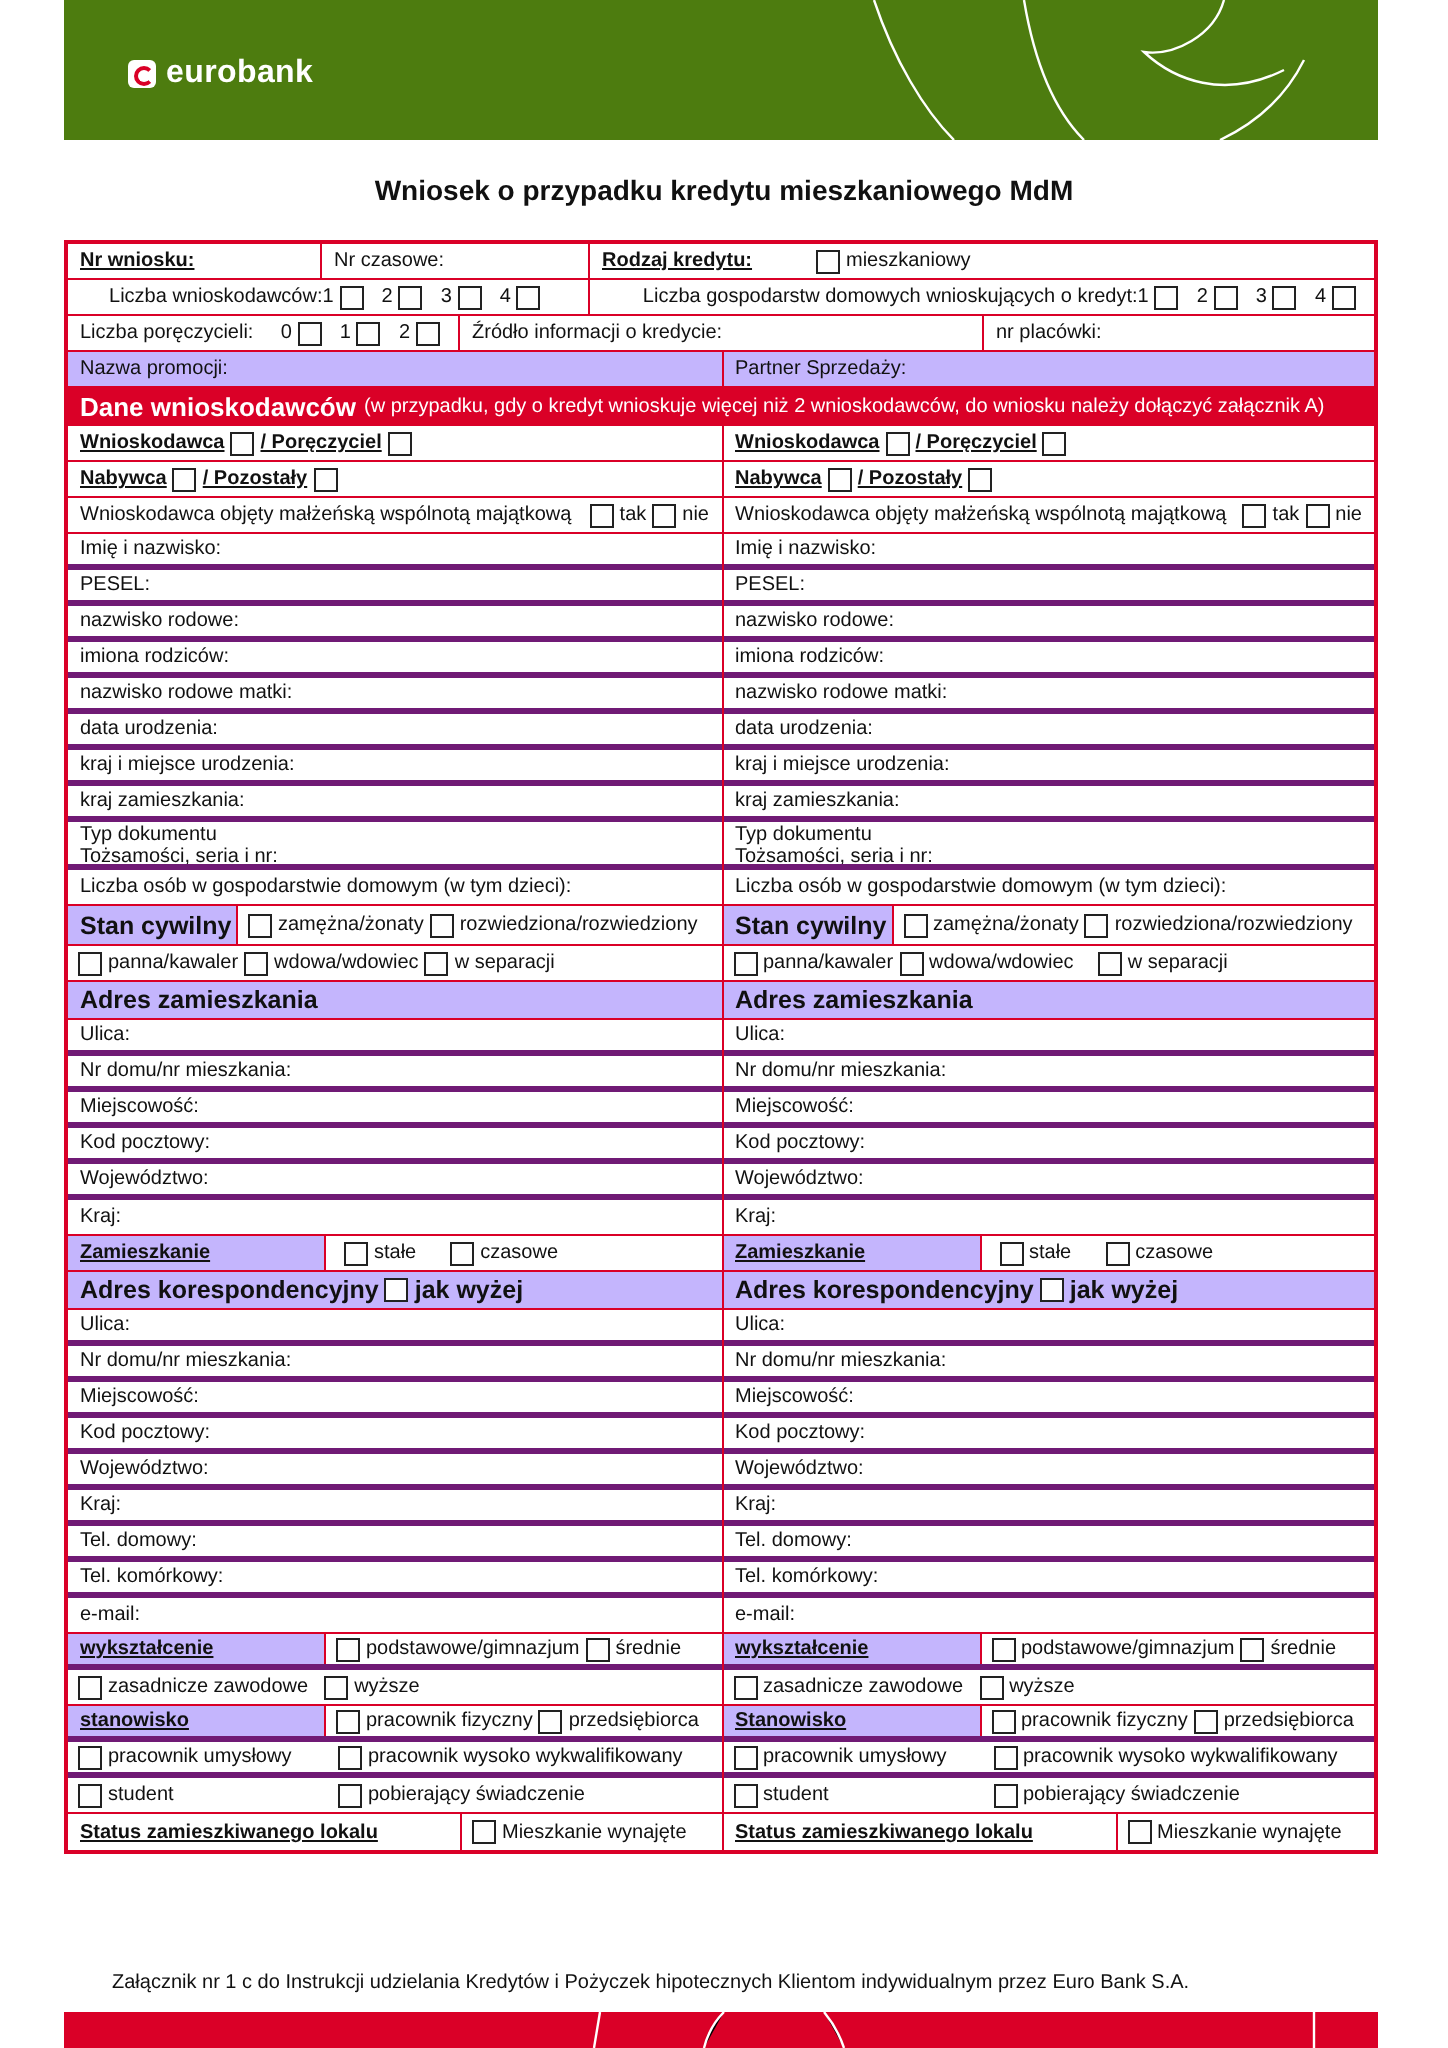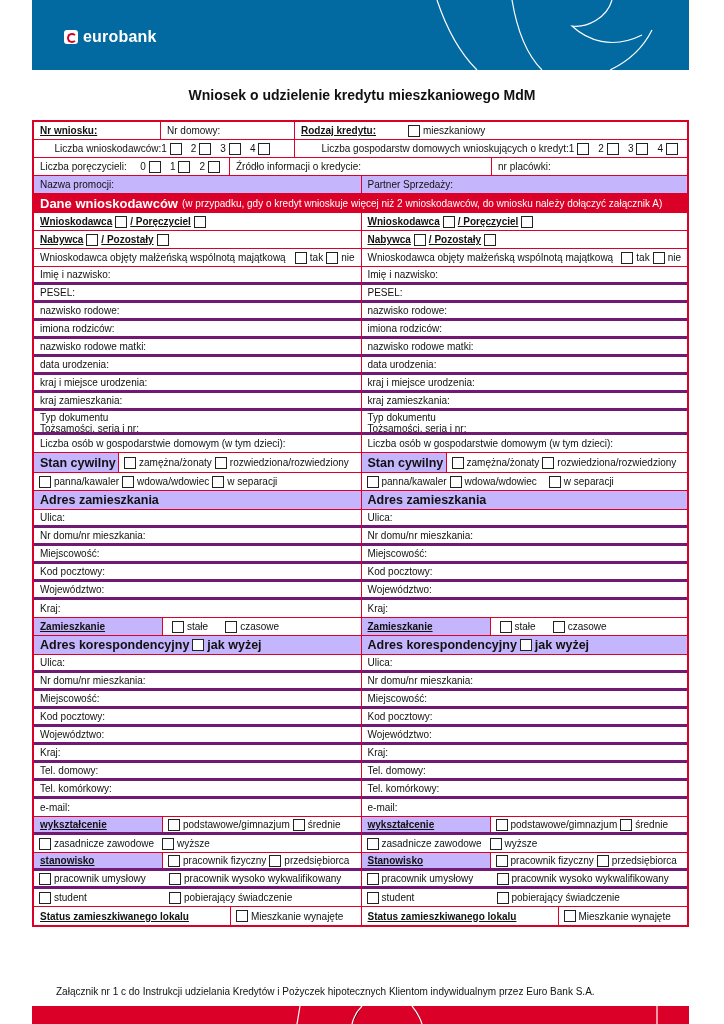--- a/index.html
+++ b/index.html
@@ -1,17 +1,17 @@
 <!DOCTYPE html>
 <html><head>
 <meta charset="utf-8">
 <style>
   html,body{margin:0;padding:0;background:#fff;}
   body{width:724px;height:1024px;position:relative;overflow:hidden;font-family:"Liberation Sans",sans-serif;color:#111;}
-  .banner{position:absolute;left:32px;top:0;width:657px;height:70px;background:#0369a1;overflow:hidden;}
+  .banner{position:absolute;left:32px;top:0;width:657px;height:70px;background:#4d7c0f;overflow:hidden;}
   .logo{position:absolute;left:32px;top:28px;display:flex;align-items:center;color:#fff;font-weight:bold;font-size:16px;letter-spacing:0.2px;}
   .logo-mark{width:14px;height:14px;background:#fff;border-radius:3px;margin-right:5px;position:relative;}
   .logo-mark::after{content:"";position:absolute;left:3px;top:3px;width:6px;height:6px;border:2px solid #da0027;border-radius:50%;border-right-color:transparent;}
   .banner svg{position:absolute;left:0;top:0;}
   .title{position:absolute;left:0;width:724px;top:87px;text-align:center;font-weight:bold;font-size:14px;}
   .form{position:absolute;left:32px;top:120px;width:657px;border:2px solid #da0027;box-sizing:border-box;}
   .row{display:flex;height:18px;border-bottom:1px solid #da0027;box-sizing:border-box;font-size:10px;align-items:stretch;}
   .row.thin{border-bottom:3px solid #701a75;}
   .cell{box-sizing:border-box;padding:0 6px;display:flex;align-items:center;white-space:nowrap;overflow:hidden;}
   .half{width:50%;}
@@ -37,30 +37,30 @@
     <path d="M480 0 C485 30 495 55 510 70" stroke="#fff" stroke-width="1.2" fill="none"></path>
     <path d="M580 0 C575 18 555 28 540 26 C555 40 580 50 610 35" stroke="#fff" stroke-width="1.2" fill="none"></path>
     <path d="M620 30 C610 50 595 62 578 70" stroke="#fff" stroke-width="1.2" fill="none"></path>
   </svg>
   <div class="logo">
     <span class="logo-mark"></span>
     <span>eurobank</span>
   </div>
 </div>
 
-<div class="title">Wniosek o udzielenie kredytu mieszkaniowego MdM</div>
+<div class="title">Wniosek o przypadku kredytu mieszkaniowego MdM</div>
 
 <div class="form">
 
   <div class="row">
     <div class="cell b" style="width:126px">
         <span>Nr wniosku:</span>
       </div>
     <div class="cell vl" style="width:134px">
-        <span>Nr domowy:</span>
+        <span>Nr czasowe:</span>
       </div>
     <div class="cell vl b" style="width:105px">
         <span>Rodzaj kredytu:</span>
       </div>
     <div class="cell" style="flex:1">
       <span class="cb"></span>
       <span>mieszkaniowy</span>
     </div>
   </div>
 

